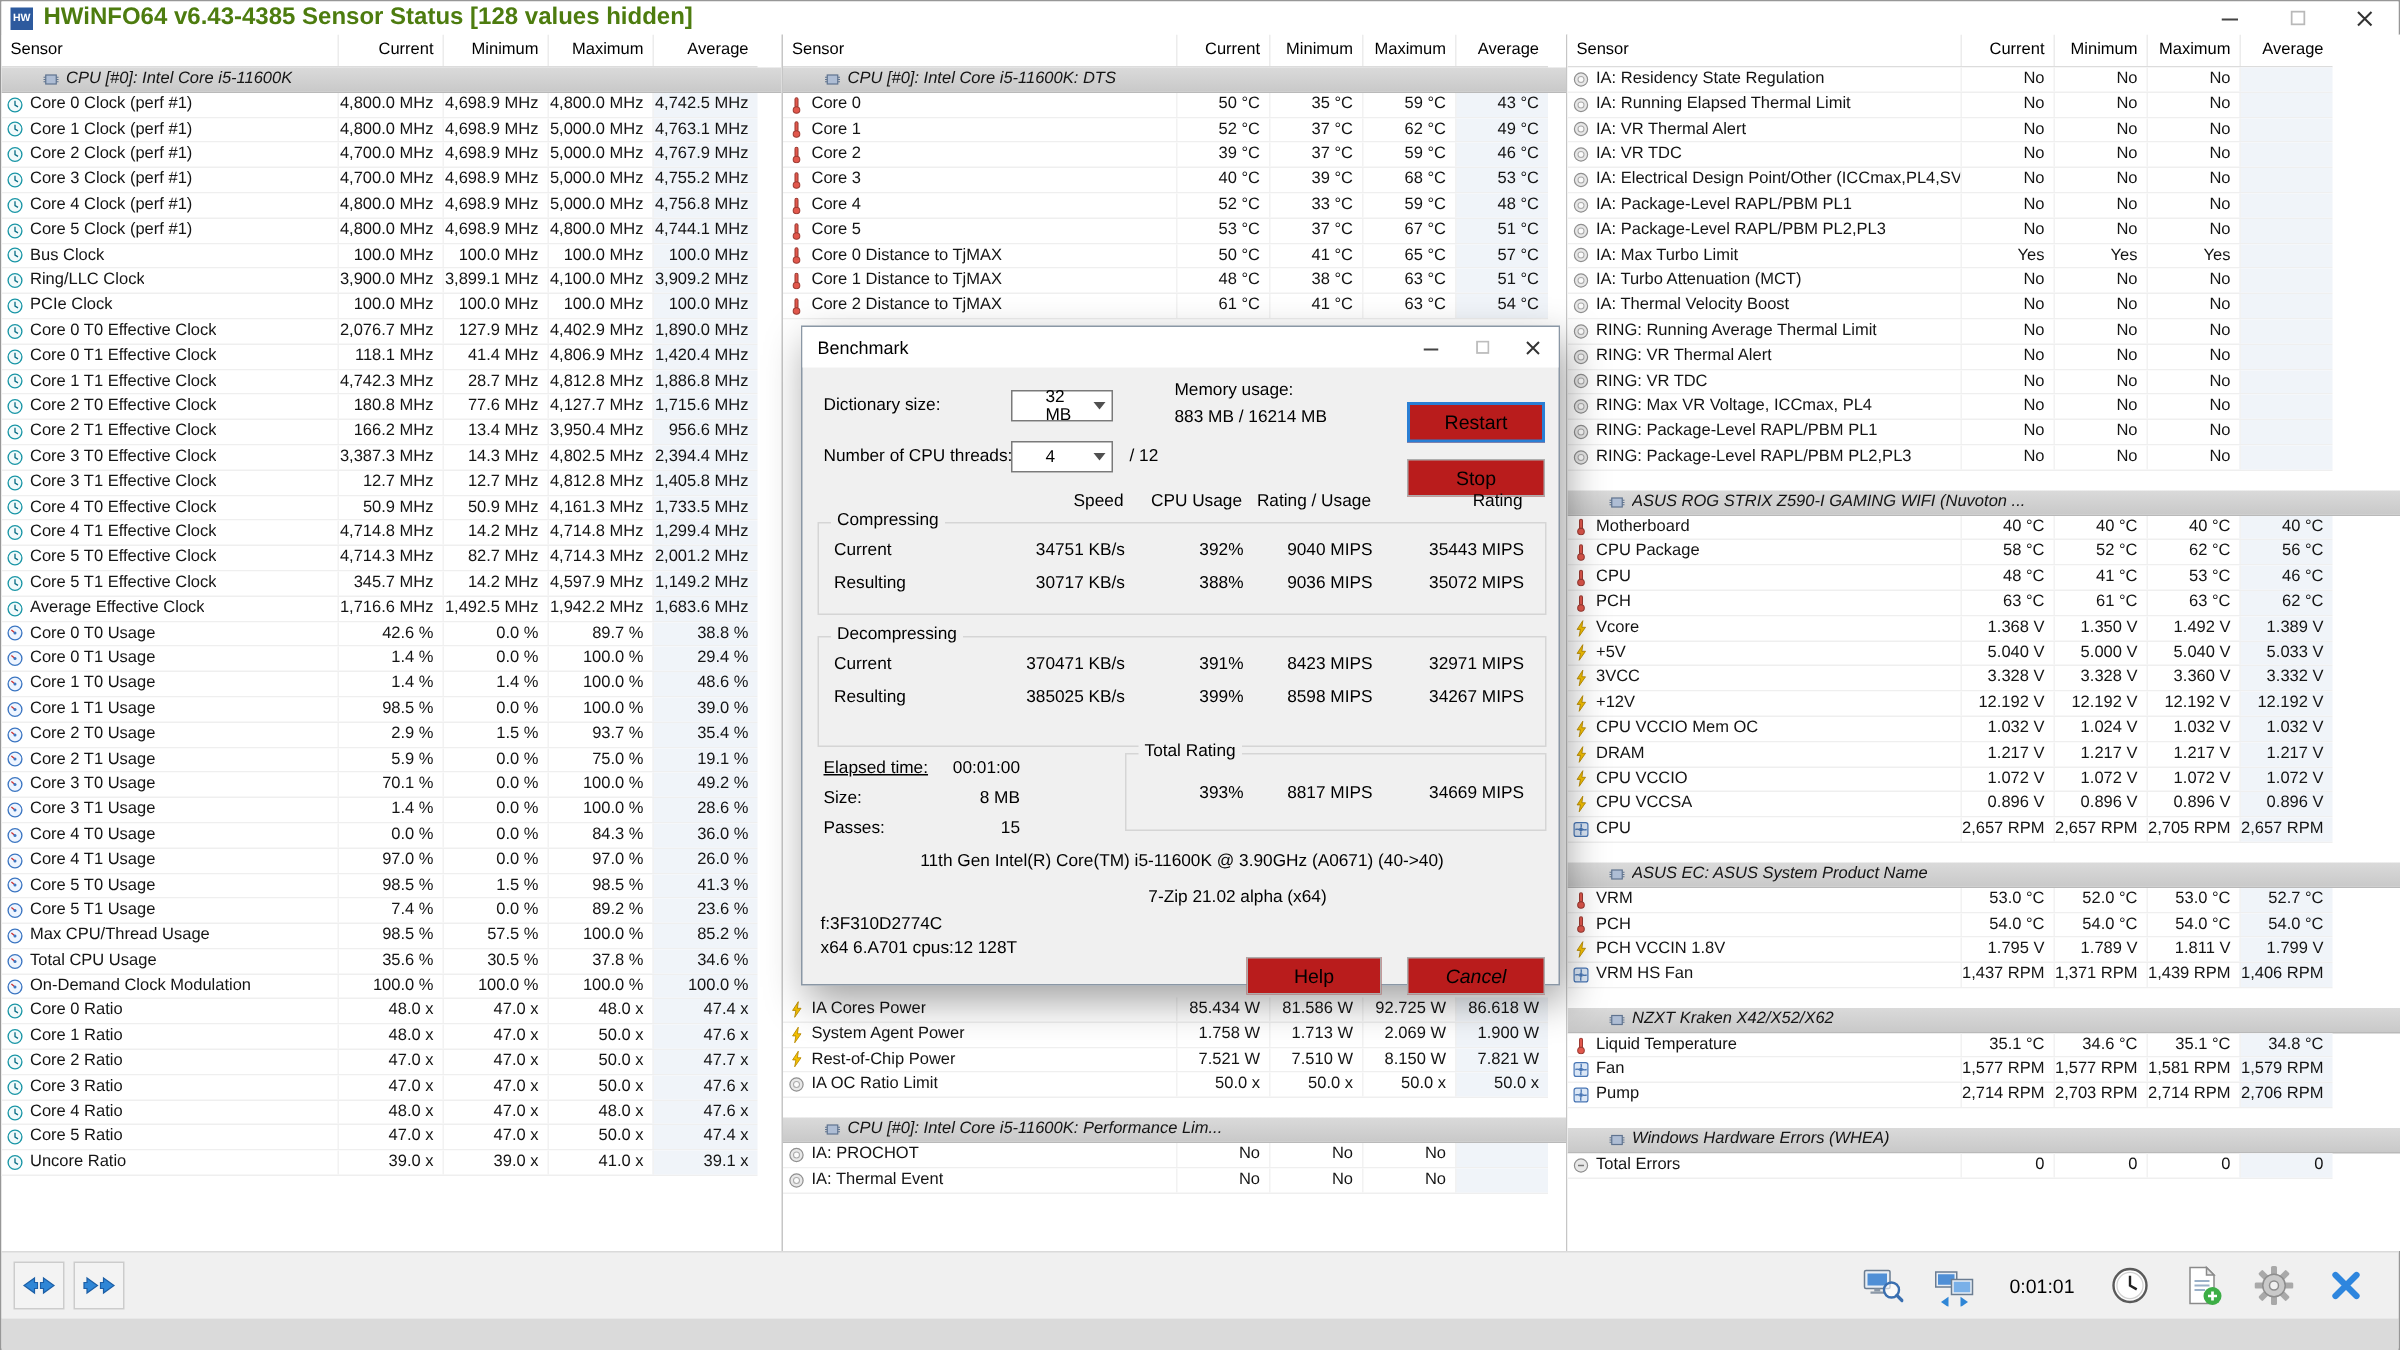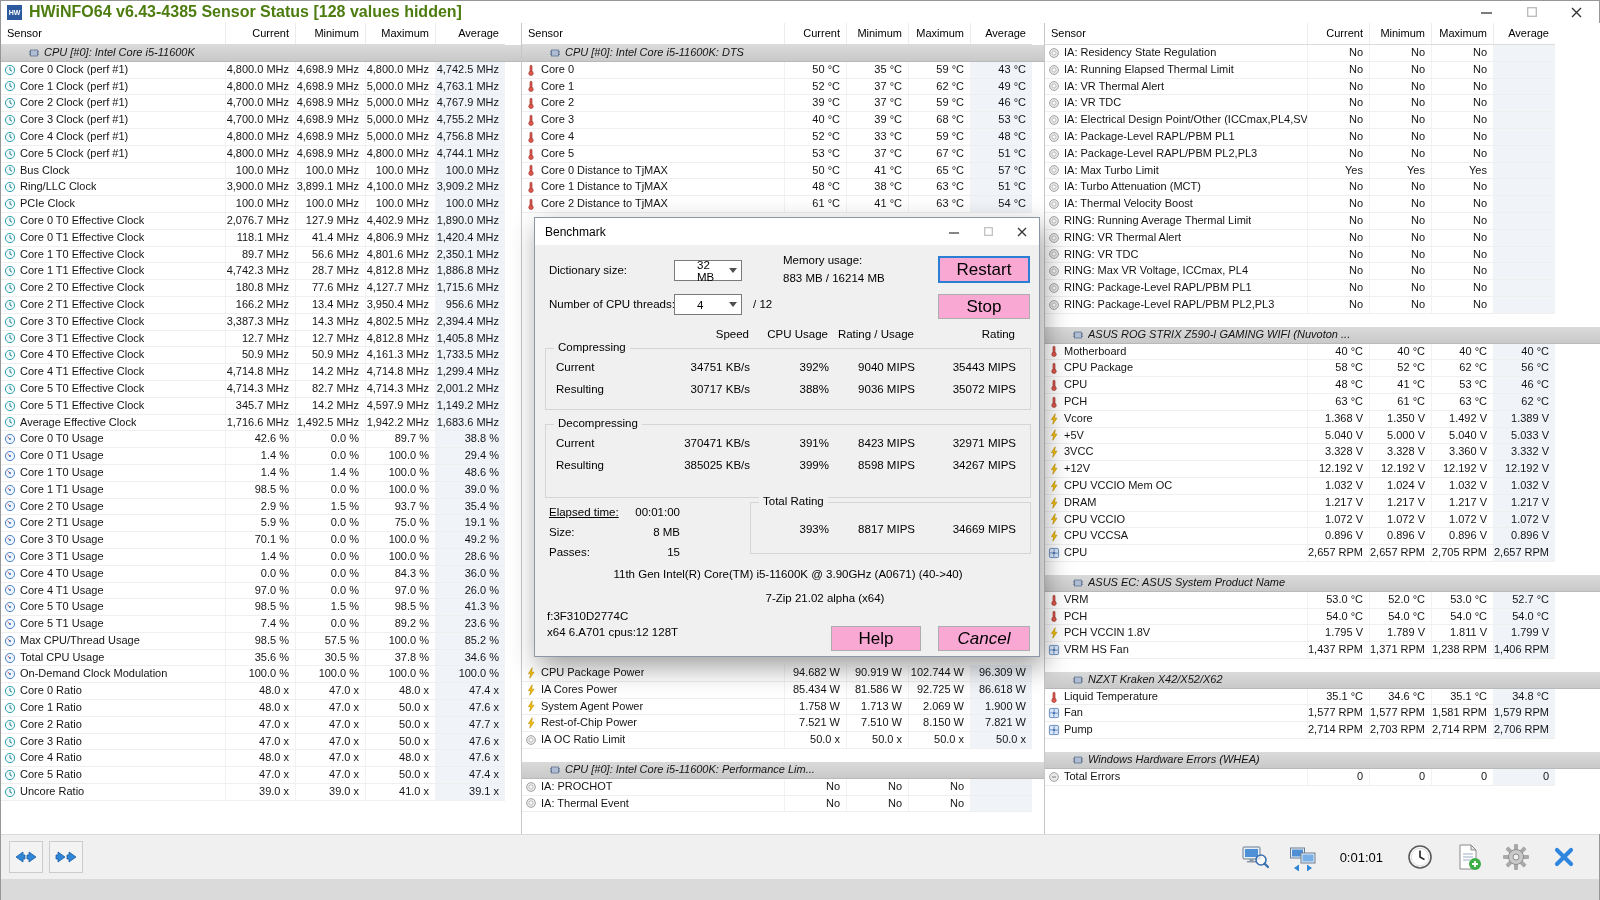--- a/index.html
+++ b/index.html
@@ -60,23 +60,23 @@
   .dlg-controls { margin-left:auto; display:flex; height:100%; }
   .dlg-btn { width:34px; height:100%; display:flex; align-items:center; justify-content:center; }
   .abs { position:absolute; }
   .rt { text-align:right; }
   .combo { position:absolute; height:21px; background:#fff; border:1px solid #7a7a7a;
     display:flex; align-items:center; }
   .combo-text { flex:1; padding-left:22px; font-size:11.5px; }
   .combo-arrow { width:16px; display:flex; align-items:center; justify-content:center; }
   .combo-arrow::after { content:""; border-left:4px solid transparent;
     border-right:4px solid transparent; border-top:5px solid #505050; }
-  .btn { position:absolute; background:#f9a8d4; border:1px solid #adadad; font-size:17px;
+  .btn { position:absolute; background:#b91c1c; border:1px solid #adadad; font-size:13px;
     display:flex; align-items:center; justify-content:center;
-    font-family:"Liberation Sans",sans-serif; color:#000; }
+    font-family:"Liberation Sans",sans-serif; color:#000;margin-top:12px; }
   .btn.default { border:2px solid #2a7fd4; }
   .gbox { position:absolute; border:1px solid #d5d5d5; }
   .gbox-label { position:absolute; top:-8px; left:8px; background:#f0f0f0; padding:0 4px;
     font-size:11.5px; }
   .gcell { position:absolute; font-size:11.5px; }
 
   
   .statusbar { position:absolute; top:833px; left:0; right:0; height:45px; background:#f0f0f0;
     border-top:1px solid #dadada; }
   .bottom-frame { position:absolute; top:878px; left:0; right:0; height:22px; background:#dadada; }
@@ -300,35 +300,20 @@
           <div class="c-val avg">1,420.4 MHz</div>
         </div>
         <div class="srow">
           <div class="c-name">
             <span class="row-icon">
               <svg viewBox="0 0 12 12">
                 <circle cx="6" cy="6" r="4.6" fill="#f1fafb" stroke="#1a96a6" stroke-width="0.9"></circle>
                 <path d="M6 3.2V6l2 1.2" stroke="#0c6f86" stroke-width="0.9" fill="none"></path>
               </svg>
             </span>
-            <span class="lab">Core 1 T0 Effective Clock</span>
-          </div>
-          <div class="c-val">89.7 MHz</div>
-          <div class="c-val">56.6 MHz</div>
-          <div class="c-val">4,801.6 MHz</div>
-          <div class="c-val avg">2,350.1 MHz</div>
-        </div>
-        <div class="srow">
-          <div class="c-name">
-            <span class="row-icon">
-              <svg viewBox="0 0 12 12">
-                <circle cx="6" cy="6" r="4.6" fill="#f1fafb" stroke="#1a96a6" stroke-width="0.9"></circle>
-                <path d="M6 3.2V6l2 1.2" stroke="#0c6f86" stroke-width="0.9" fill="none"></path>
-              </svg>
-            </span>
             <span class="lab">Core 1 T1 Effective Clock</span>
           </div>
           <div class="c-val">4,742.3 MHz</div>
           <div class="c-val">28.7 MHz</div>
           <div class="c-val">4,812.8 MHz</div>
           <div class="c-val avg">1,886.8 MHz</div>
         </div>
         <div class="srow">
           <div class="c-name">
             <span class="row-icon">
@@ -968,34 +953,20 @@
           <div class="c-val avg">54 °C</div>
         </div>
         <div class="spacer" style="height: 452px;"></div>
         <div class="srow">
           <div class="c-name">
             <span class="row-icon">
               <svg viewBox="0 0 12 12">
                 <path d="M7.2 0.8L3.4 6.6h2.2L4.8 11.2 9 5.2H6.6z" fill="#f6c200" stroke="#b88a00" stroke-width="0.6"></path>
               </svg>
             </span>
-            <span class="lab">CPU Package Power</span>
-          </div>
-          <div class="c-val">94.682 W</div>
-          <div class="c-val">90.919 W</div>
-          <div class="c-val">102.744 W</div>
-          <div class="c-val avg">96.309 W</div>
-        </div>
-        <div class="srow">
-          <div class="c-name">
-            <span class="row-icon">
-              <svg viewBox="0 0 12 12">
-                <path d="M7.2 0.8L3.4 6.6h2.2L4.8 11.2 9 5.2H6.6z" fill="#f6c200" stroke="#b88a00" stroke-width="0.6"></path>
-              </svg>
-            </span>
             <span class="lab">IA Cores Power</span>
           </div>
           <div class="c-val">85.434 W</div>
           <div class="c-val">81.586 W</div>
           <div class="c-val">92.725 W</div>
           <div class="c-val avg">86.618 W</div>
         </div>
         <div class="srow">
           <div class="c-name">
             <span class="row-icon">
@@ -1595,21 +1566,21 @@
               <svg viewBox="0 0 12 12">
                 <rect x="1.4" y="1.4" width="9.2" height="9.2" rx="1.5" fill="#dbe7f6" stroke="#4a77b5" stroke-width="0.8"></rect>
                 <circle cx="6" cy="6" r="1.3" fill="#4a77b5"></circle>
                 <path d="M6 2.2A3.8 3.8 0 016 4.7M6 9.8A3.8 3.8 0 016 7.3M2.2 6A3.8 3.8 0 014.7 6M9.8 6A3.8 3.8 0 017.3 6" stroke="#4a77b5" stroke-width="0.9" fill="none"></path>
               </svg>
             </span>
             <span class="lab">VRM HS Fan</span>
           </div>
           <div class="c-val">1,437 RPM</div>
           <div class="c-val">1,371 RPM</div>
-          <div class="c-val">1,238 RPM</div>
+          <div class="c-val">1,439 RPM</div>
           <div class="c-val avg">1,406 RPM</div>
         </div>
         <div class="gaprow"></div>
         <div class="srow group">
           <div class="c-name">
             <span class="row-icon">
               <svg viewBox="0 0 12 12">
                 <rect x="2.5" y="3" width="7" height="6" fill="#aebdd4" stroke="#5f738f" stroke-width="0.8"></rect>
                 <path d="M1 4.5h1.5M1 6h1.5M1 7.5h1.5M9.5 4.5H11M9.5 6H11M9.5 7.5H11" stroke="#5f738f" stroke-width="0.8"></path>
               </svg>

